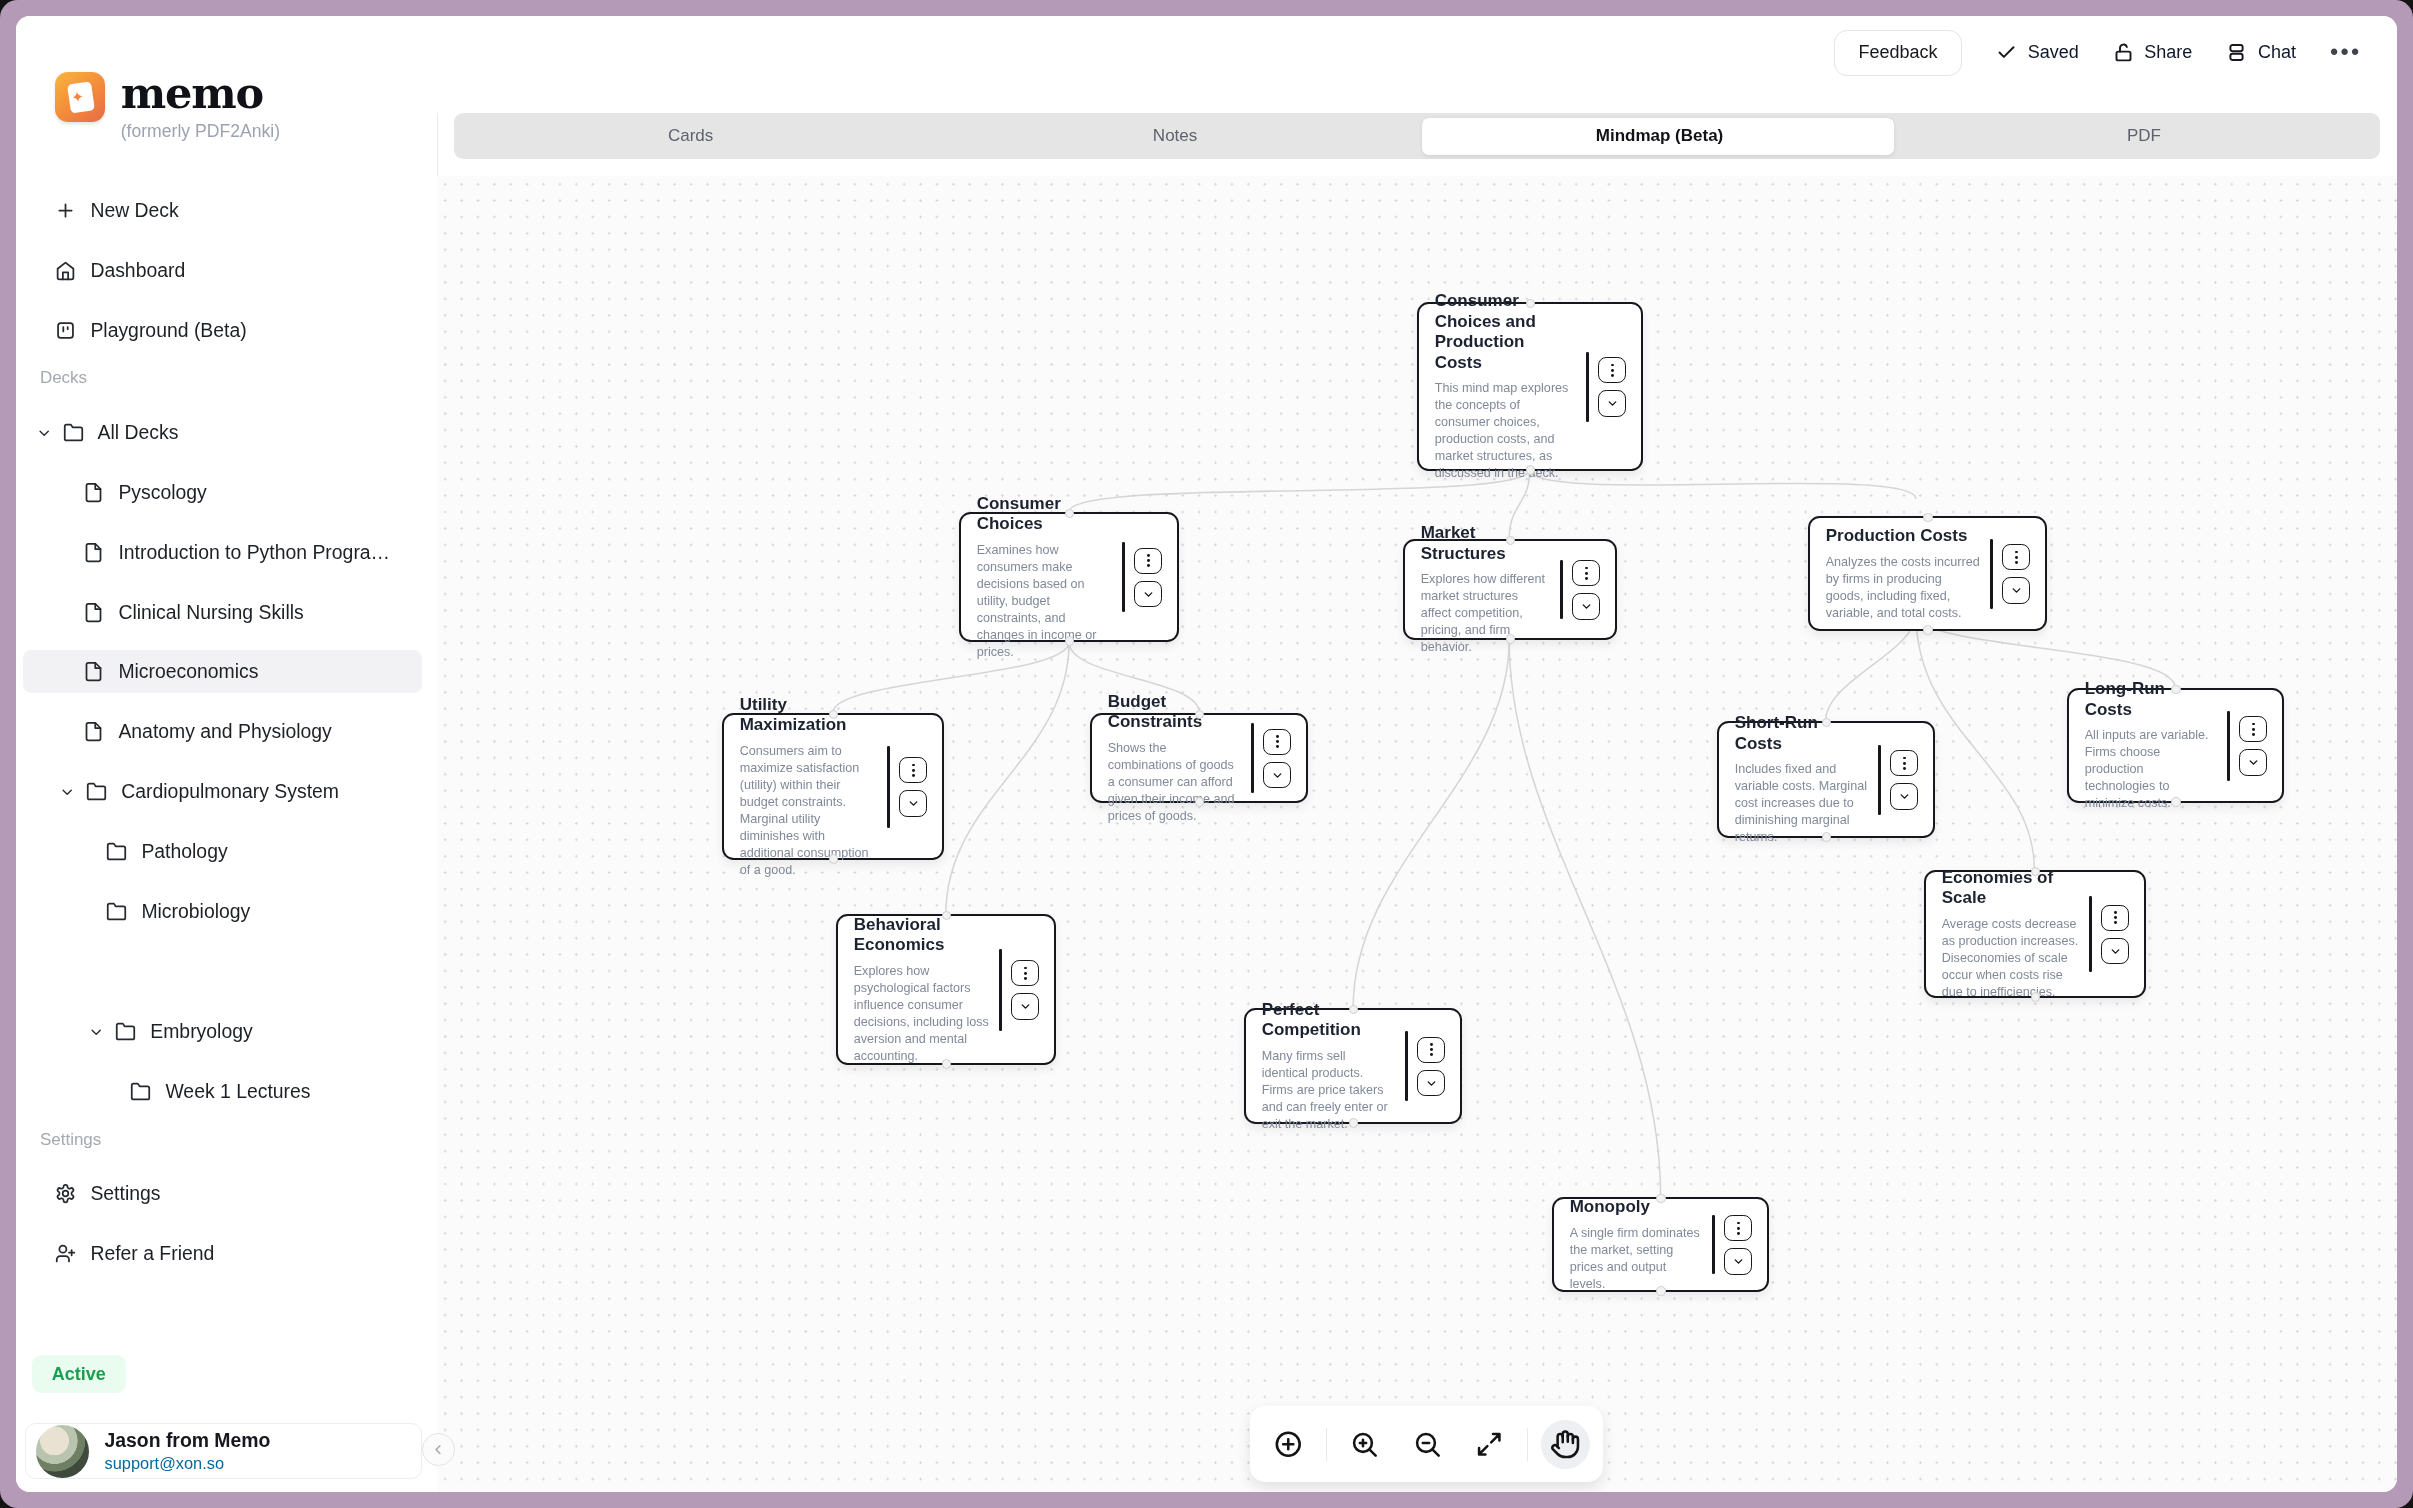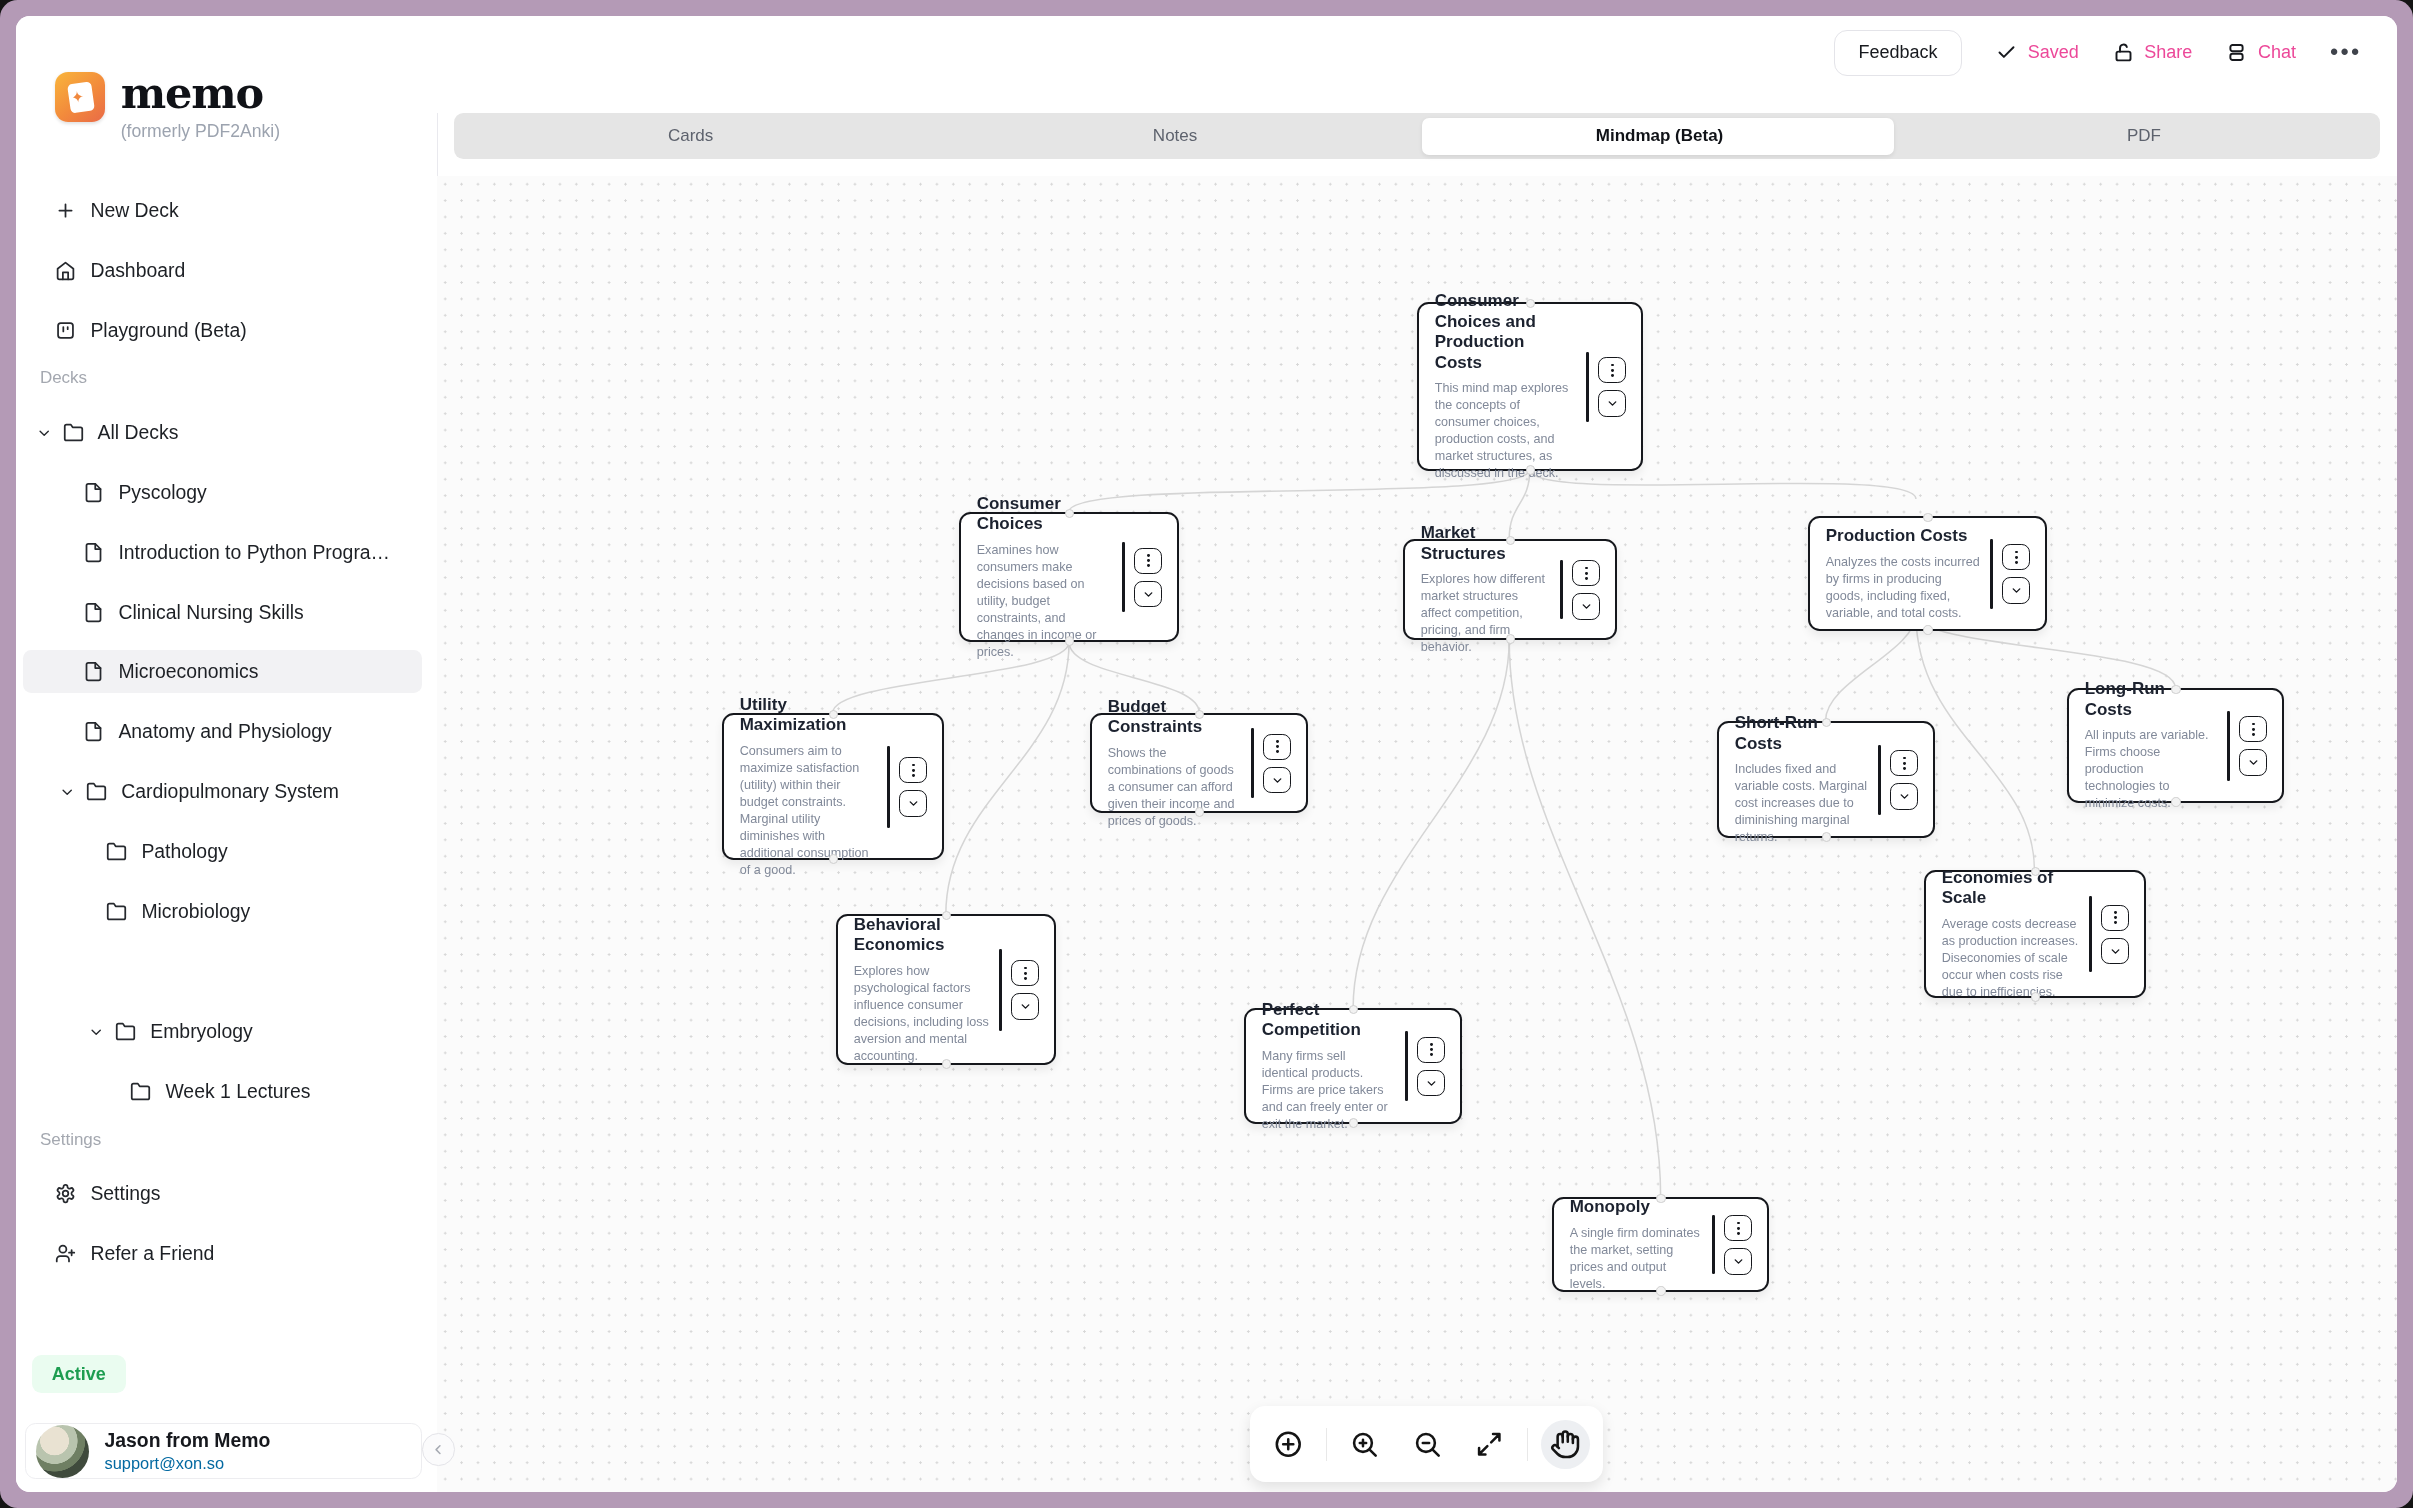--- a/index.html
+++ b/index.html
@@ -29,21 +29,21 @@
     background:radial-gradient(circle at 35% 30%,#e9e2d2 0 28%,#b9c4ae 29% 45%,#6f7f63 46% 60%,#3f4a3c 61% 100%);}
   .uname{font-size:19.4px;color:#16181d;font-weight:600;line-height:23.5px;}
   .umail{font-size:16.4px;color:#0369a1;line-height:21px;}
   .collapse{position:absolute;left:406px;top:1417px;width:30.5px;height:30.5px;border-radius:50%;background:#fbfbfc;
     border:0.6px solid #e4e4e9;display:flex;align-items:center;justify-content:center;z-index:30;}
   .collapse svg{width:15.3px;height:15.3px;stroke:#a7abb3;fill:none;stroke-width:2.4;stroke-linecap:round;stroke-linejoin:round;}
 
   
   .topbar{position:absolute;left:421px;right:0;top:0;height:97px;background:#fff;}
   .tb-right{position:absolute;right:35px;top:0;height:73px;display:flex;align-items:center;gap:34px;}
-  .tb-item{display:flex;align-items:center;gap:10.6px;font-size:18px;color:#ec4899;font-weight:500;}
+  .tb-item{display:flex;align-items:center;gap:10.6px;font-size:18px;color:#0f172a;font-weight:500;}
   .tb-item svg{width:21px;height:21px;stroke:#17191e;fill:none;stroke-width:2.2;stroke-linecap:round;stroke-linejoin:round;}
   .feedback{border:0.6px solid #e4e4e9;border-radius:13px;padding:11.7px 23.5px;font-size:18px;color:#17191e;background:#fff;}
   .dots{font-size:23.5px;color:#3f434b;letter-spacing:2.3px;line-height:11.7px;}
 
   
   .tabbar{position:absolute;left:438px;right:16.4px;top:97px;height:46px;background:#e5e5e5;border-radius:9.4px;
     display:flex;align-items:center;gap:12px;}
   .tab{flex:1;text-align:center;font-size:17px;color:#5d626d;position:relative;z-index:2;}
   .tab.active{color:#101217;font-weight:600;}
   .tab-pill{position:absolute;left:calc(50% + 4.7px);width:calc(25% - 9.4px);top:4.7px;bottom:4.7px;background:#fff;border-radius:7px;
@@ -410,21 +410,21 @@
           <button class="nbtn">
                 <svg viewBox="0 0 24 24">
                   <path d="M6 9l6 6 6-6"></path>
                 </svg>
               </button>
         </div>
           </div>
       <div class="hdl b"></div>
     </div>
 
-    <div class="node" style="left:653px;top:537px;width:218px;height:100px">
+    <div class="node" style="left:653px;top:537px;width:218px;height:90px">
       <div class="hdl t"></div>
       <div class="ntext">
             <div class="ntitle">Budget Constraints</div>
         <div class="ndesc">Shows the combinations of goods a consumer can afford given their income and prices of goods.</div>
           </div>
       <div class="nctl">
             <div class="ndiv"></div>
         <div class="nbtns">
           <button class="nbtn">
                 <span class="vdots">

